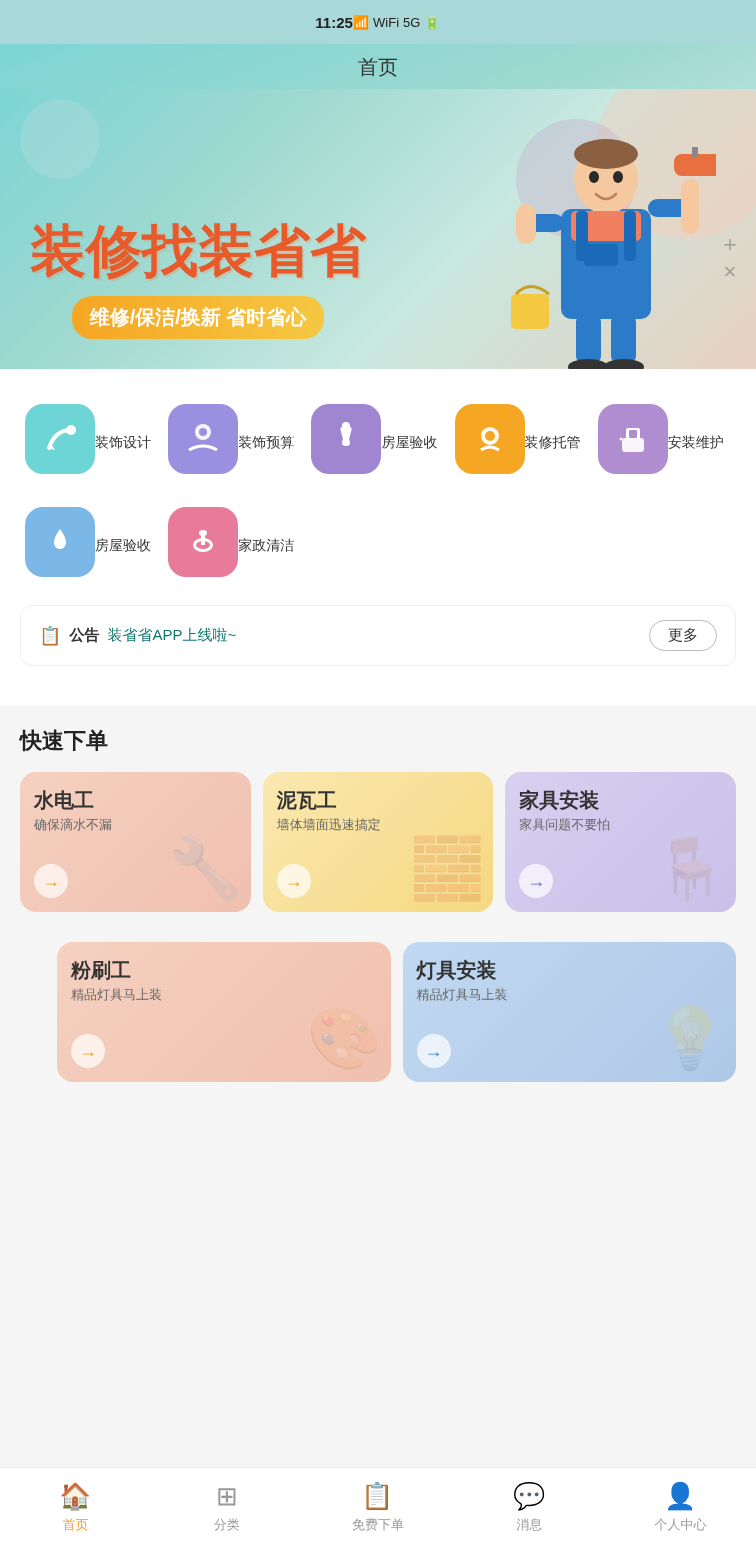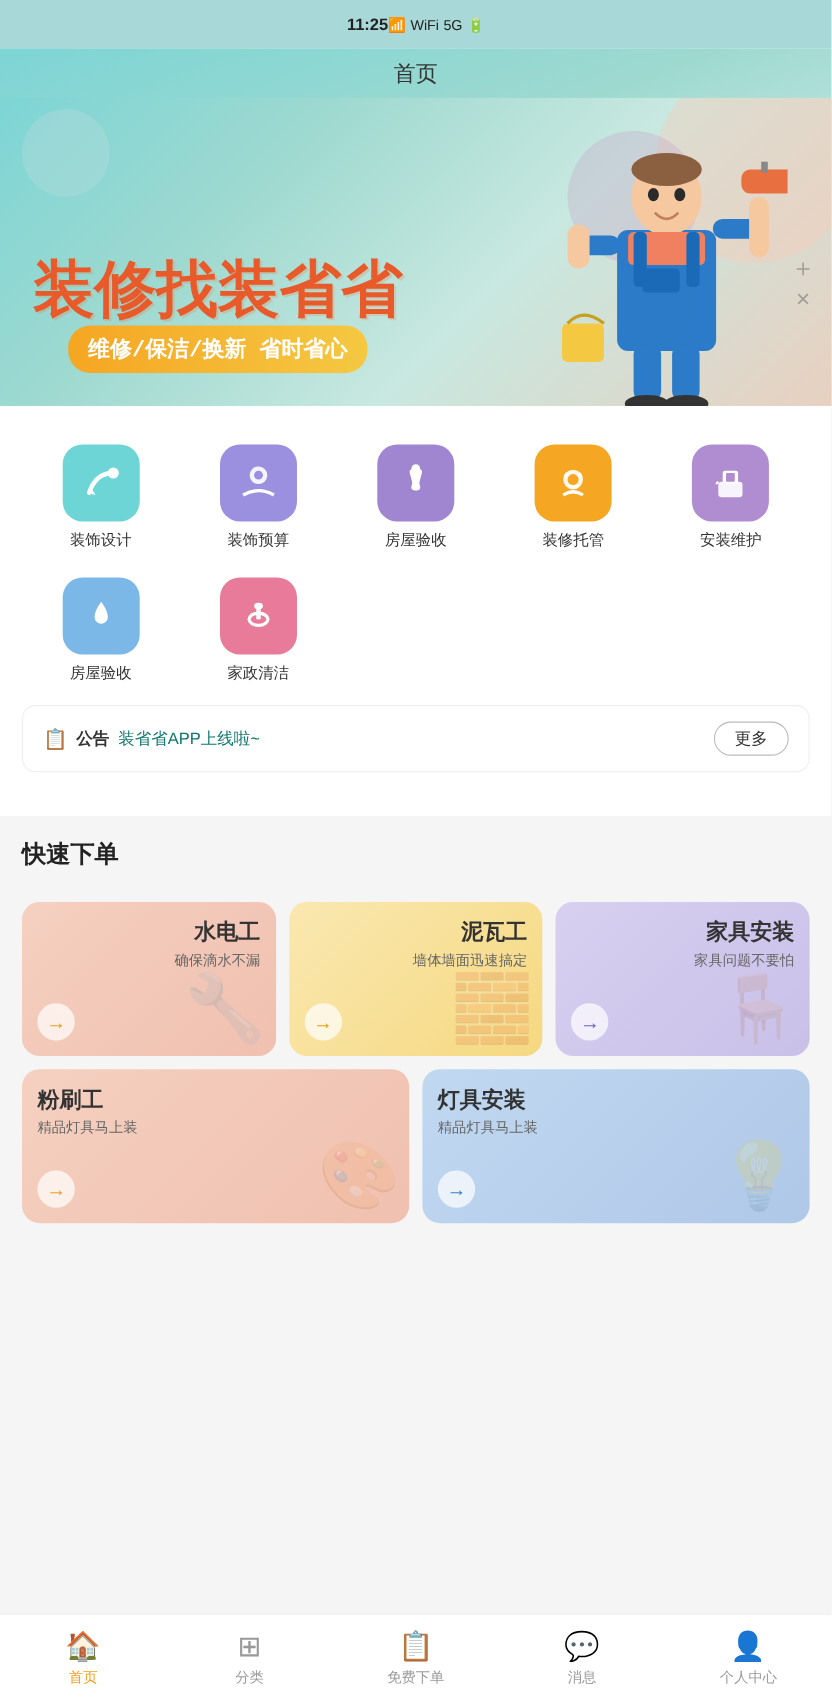--- a/index.html
+++ b/index.html
@@ -93,23 +93,22 @@
       font-size: 56px;
       font-weight: 900;
       color: #e85a2a;
       text-shadow: 2px 2px 0 rgba(255,100,30,0.2);
       line-height: 1.1;
     }
     .banner-subtitle {
       background: linear-gradient(90deg, #f5a623, #f5c842);
       border-radius: 20px;
       padding: 8px 18px;
-      margin-top: 2px;
+      margin-top: 14px;
       display: inline-block;
-      font-family: Liberation Mono, monospace;
     }
     .banner-subtitle-text {
       font-size: 20px;
       color: white;
       font-weight: 600;
     }
     .banner-worker {
       position: absolute;
       right: 40px;
       bottom: 0;
@@ -135,21 +134,21 @@
 
     
     .category-grid {
       display: flex;
       flex-wrap: wrap;
       gap: 0;
       margin-bottom: 10px;
     }
     .category-item {
       display: flex;
-      flex-direction: column;
+      flex-direction: row;
       align-items: center;
       width: 20%;
       padding: 15px 5px 10px;
       cursor: pointer;
     }
     .category-icon-wrap {
       width: 70px;
       height: 70px;
       border-radius: 18px;
       display: flex;
@@ -209,36 +208,36 @@
 
     
     .section-bg {
       background: #f5f5f5;
       padding: 20px 20px;
     }
     .section-title {
       font-size: 22px;
       font-weight: 700;
       color: #222;
-      margin-bottom: 28px;
+      margin-bottom: 16px;
     }
 
     
     .quick-grid {
       display: grid;
       grid-template-columns: 1fr 1fr 1fr;
       gap: 12px;
-      margin-bottom: 12px;
-      text-align: right;
+      margin-bottom: 30px;
     }
     .quick-grid-2 {
       display: grid;
       grid-template-columns: 1fr 1fr;
       gap: 12px;
       margin-bottom: 12px;
+      margin-left: 37px;
     }
 
     .quick-card {
       border-radius: 16px;
       padding: 16px 14px 14px;
       position: relative;
       overflow: hidden;
       min-height: 140px;
       display: flex;
       flex-direction: column;

